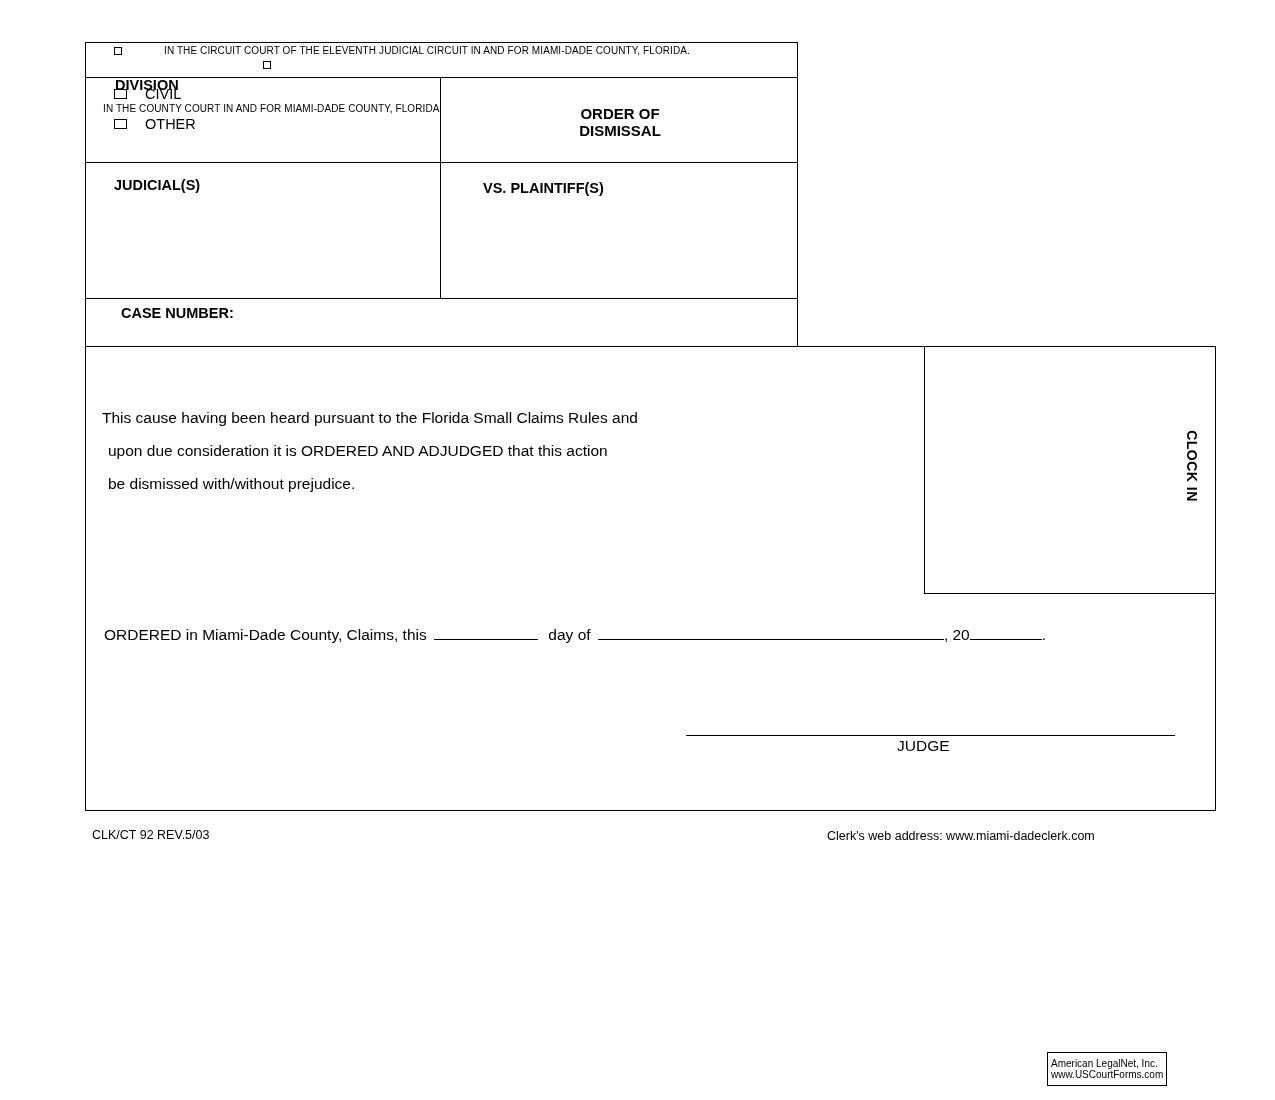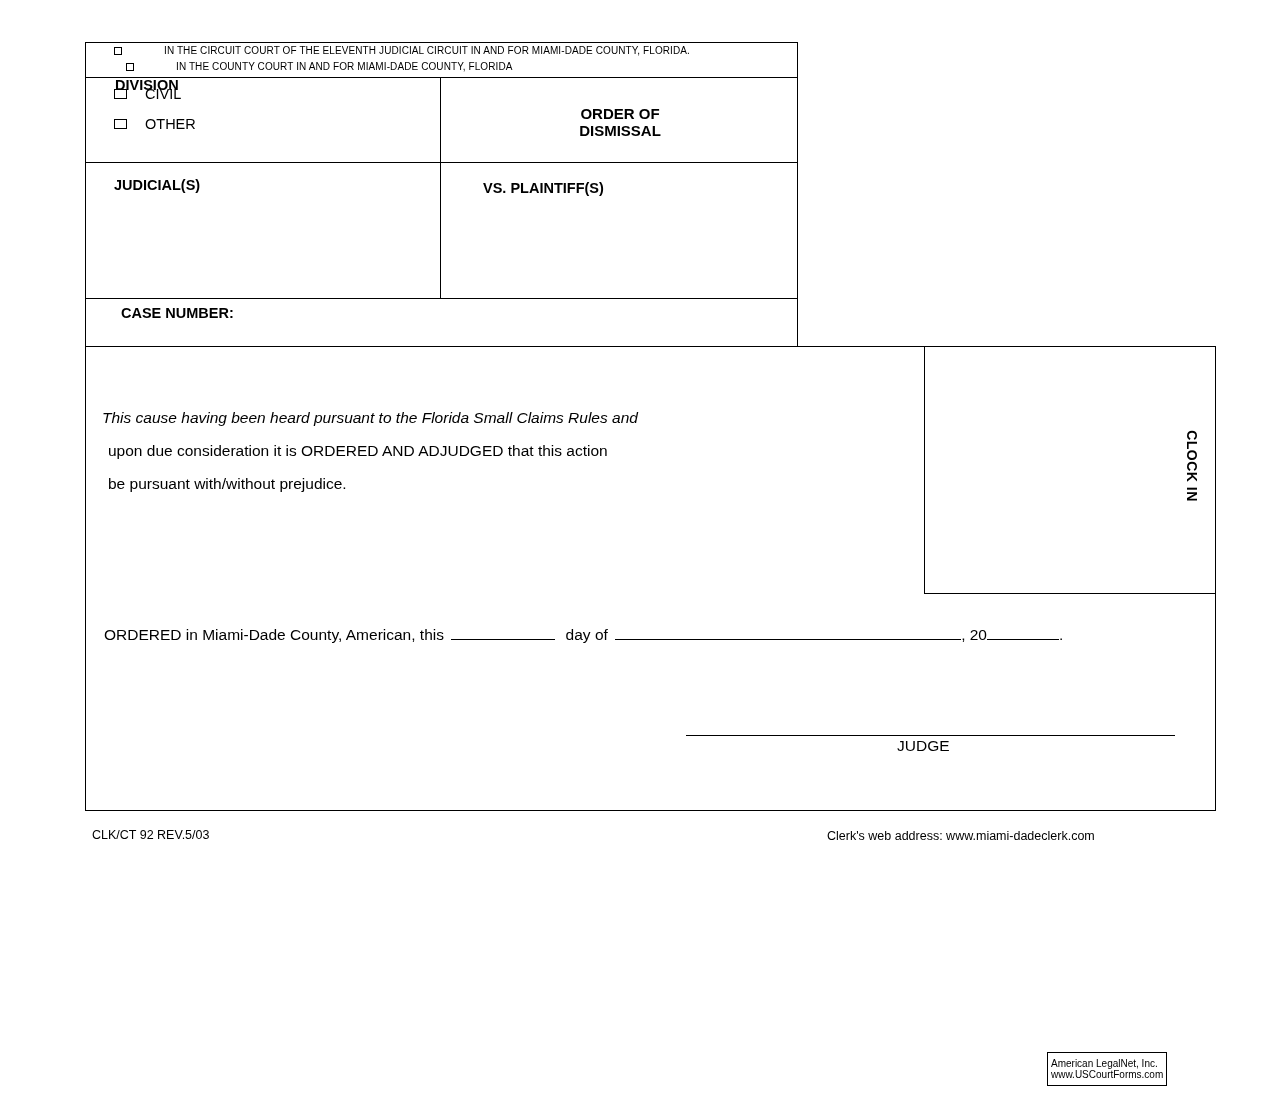--- a/index.html
+++ b/index.html
@@ -105,21 +105,21 @@
 
   <div class="line-h" style="left:85px; top:162px; width:713px;"></div>
 
   <div class="line-h" style="left:85px; top:298px; width:713px;"></div>
 </div>
 
 <div class="abs court-line" style="left:114px; top:45px;">
   <span class="chk"></span>
   <span>IN THE CIRCUIT COURT OF THE ELEVENTH JUDICIAL CIRCUIT  IN AND FOR MIAMI-DADE COUNTY, FLORIDA.</span>
 </div>
-<div class="abs court-line" style="left:126px; top:61px;">
+<div class="abs court-line" style="left:103px; top:61px;flex-direction:column;">
   <span class="chk"></span>
   <span>IN THE COUNTY COURT IN AND FOR  MIAMI-DADE COUNTY, FLORIDA</span>
 </div>
 
 <div class="abs label-bold" style="left:115px; top:77px;">DIVISION</div>
 <div class="abs division-item" style="left:114px; top:86px;">
   <span class="chk-lg"></span>
   <span>CIVIL</span>
 </div>
 <div class="abs division-item" style="left:114px; top:116px;">
@@ -143,26 +143,26 @@
 
 <div class="line-h" style="left:85px; top:346px; width:1131px;"></div>
 <div class="line-v" style="left:1215px; top:346px; height:465px;"></div>
 <div class="line-h" style="left:85px; top:810px; width:1131px;"></div>
 
 <div class="line-v" style="left:924px; top:346px; height:248px;"></div>
 <div class="line-h" style="left:924px; top:593px; width:292px;"></div>
 <div class="abs" style="left:925px; top:347px; width:290px; height:246px;"></div>
 <div class="abs clock-in" style="left:1152px; top:458px; width:80px; text-align:center;">CLOCK IN</div>
 
-<div class="abs body-text" style="left:102px; top:409px;font-style:italic;">This cause having been heard pursuant to the Florida Small Claims Rules and</div>
+<div class="abs body-text" style="left:102px; top:409px;">This cause having been heard pursuant to the Florida Small Claims Rules and</div>
 <div class="abs body-text" style="left:108px; top:442px;">upon due consideration it is ORDERED AND ADJUDGED that this action</div>
-<div class="abs body-text" style="left:108px; top:475px;">be pursuant with/without prejudice.</div>
+<div class="abs body-text" style="left:108px; top:475px;">be dismissed with/without prejudice.</div>
 
 <div class="abs body-text" style="left:104px; top:625px;">
-  <span>ORDERED in Miami-Dade County, American, this</span>
+  <span>ORDERED in Miami-Dade County, Claims, this</span>
   <span class="blank" style="width:104px; margin-left:3px;"></span>
   <span style="margin-left:6px;">day of</span>
   <span class="blank" style="width:346px; margin-left:3px;"></span><span>, 20</span><span class="blank" style="width:72px;"></span><span>.</span>
 </div>
 
 <div class="line-h" style="left:686px; top:735px; width:489px; border-top-width:1.5px;"></div>
 <div class="abs body-text" style="left:897px; top:737px;">JUDGE</div>
 
 <div class="abs small-text" style="left:92px; top:828px;">CLK/CT 92 REV.5/03</div>
 <div class="abs small-text" style="left:827px; top:829px;text-align:center;">Clerk's web address:  www.miami-dadeclerk.com</div>

